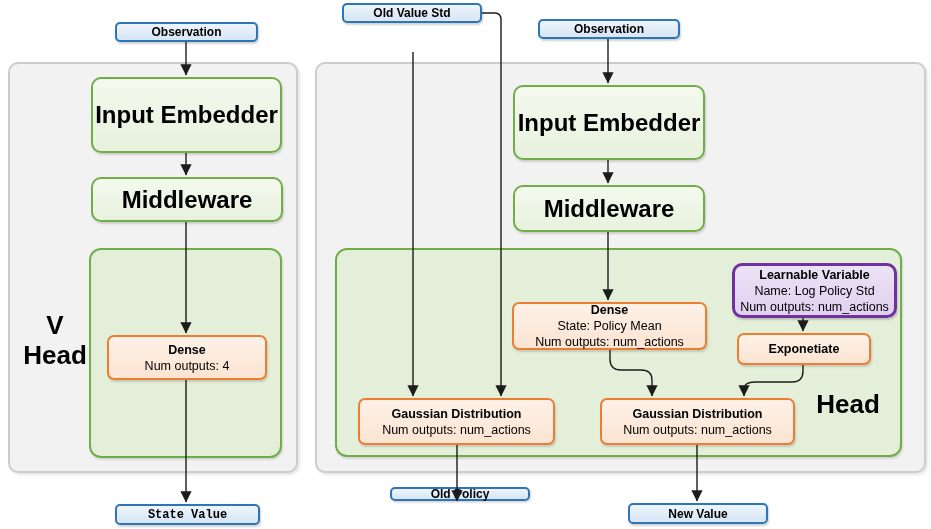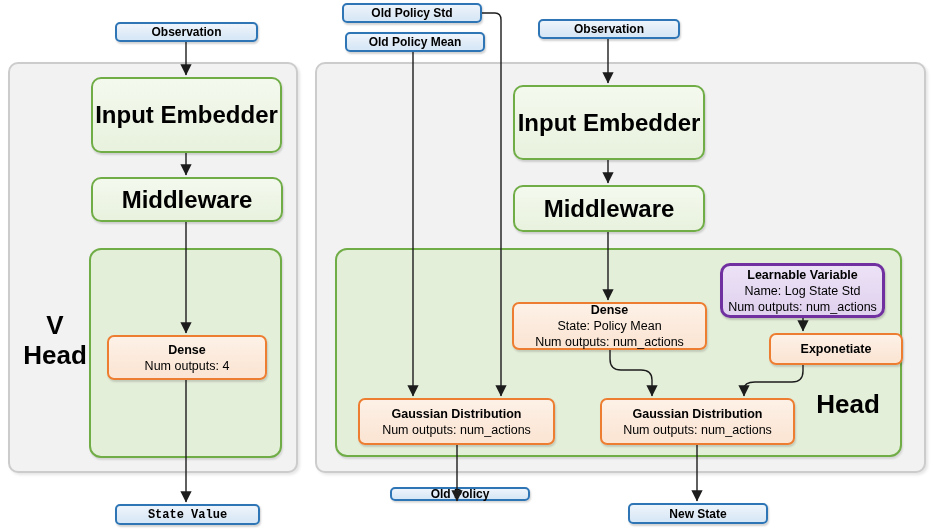--- a/index.html
+++ b/index.html
@@ -38,20 +38,21 @@
     border:2.5px solid var(--op-border,#ed7d31); border-radius:7px;
     font-size:12.5px; line-height:16px; box-shadow:1px 2px 2px rgba(0,0,0,0.15);
     white-space:nowrap;
   }
   .varbox {
     position:absolute; display:flex; flex-direction:column; align-items:center; justify-content:center;
     background:linear-gradient(180deg,#ece2f6 0%, var(--var-fill,#e1d2ef) 90%);
     border:3px solid var(--var-border,#7030a0); border-radius:10px;
     font-size:12.5px; line-height:16px; box-shadow:1px 2px 2px rgba(0,0,0,0.18);
     white-space:nowrap;
+    margin-left:12px;
   }
   .t { font-weight:bold; }
   .biglabel {
     position:absolute; font-weight:bold; font-size:26px; line-height:30px; text-align:center;
   }
   svg.edges { position:absolute; left:0; top:0; pointer-events:none; }
   svg.edges path.e { fill:none; stroke:var(--edge,#1c1c1c); stroke-width:1.4; }
 </style>
 </head>
 <body>
@@ -70,58 +71,57 @@
   <div class="opbox" style="left:107px; top:335px; width:160px; height:45px;">
     <div class="t">Dense</div>
     <div>Num outputs: 4</div>
   </div>
   <div class="biglabel" style="left:15px; top:310px; width:80px;">
     <div>V</div>
     <div>Head</div>
   </div>
   <div class="pill" style="left:115px; top:504px; width:145px; height:21px;font-family:Liberation Mono, monospace;">State Value</div>
 
-  <div class="pill" style="left:342px; top:3px; width:140px; height:20px;">Old Policy Std</div>
-  <div class="pill" style="left:345px; top:32px; width:140px; height:20px;">Old Policy Mean</div>
+  <div class="pill" style="left:342px; top:3px; width:140px; height:20px;">Old Value Std</div>
   <div class="pill" style="left:538px; top:19px; width:142px; height:20px;">Observation</div>
 
   <div class="layerbox" style="left:513px; top:85px; width:192px; height:75px;">Input Embedder</div>
   <div class="layerbox" style="left:513px; top:185px; width:192px; height:47px;">Middleware</div>
 
   <div class="opbox" style="left:512px; top:302px; width:195px; height:48px;">
     <div class="t">Dense</div>
     <div>State: Policy Mean</div>
     <div>Num outputs: num_actions</div>
   </div>
 
   <div class="varbox" style="left:720px; top:263px; width:165px; height:55px;">
     <div class="t">Learnable Variable</div>
-    <div>Name: Log State Std</div>
+    <div>Name: Log Policy Std</div>
     <div>Num outputs: num_actions</div>
   </div>
 
-  <div class="opbox" style="left:737px; top:333px; width:134px; height:32px;margin-left:32px;">
+  <div class="opbox" style="left:737px; top:333px; width:134px; height:32px;">
     <div class="t">Exponetiate</div>
   </div>
 
   <div class="opbox" style="left:358px; top:398px; width:197px; height:47px;">
     <div class="t">Gaussian Distribution</div>
     <div>Num outputs: num_actions</div>
   </div>
   <div class="opbox" style="left:600px; top:398px; width:195px; height:47px;">
     <div class="t">Gaussian Distribution</div>
     <div>Num outputs: num_actions</div>
   </div>
 
   <div class="biglabel" style="left:798px; top:389px; width:100px;">
     <div>Head</div>
   </div>
 
   <div class="pill" style="left:390px; top:487px; width:140px; height:14px;">Old Policy</div>
-  <div class="pill" style="left:628px; top:503px; width:140px; height:21px;">New State</div>
+  <div class="pill" style="left:628px; top:503px; width:140px; height:21px;">New Value</div>
 
   <svg class="edges" width="931" height="529" viewBox="0 0 931 529">
     <defs>
       <marker id="ah" viewBox="0 0 10 10" refX="9.5" refY="5" markerWidth="8" markerHeight="8" orient="auto-start-reverse">
         <path d="M0,0 L10,5 L0,10 z" fill="#1c1c1c"></path>
       </marker>
     </defs>
     <path class="e" d="M186,42 L186,75" marker-end="url(#ah)"></path>
     <path class="e" d="M186,153 L186,175" marker-end="url(#ah)"></path>
     <path class="e" d="M186,222 L186,333" marker-end="url(#ah)"></path>

